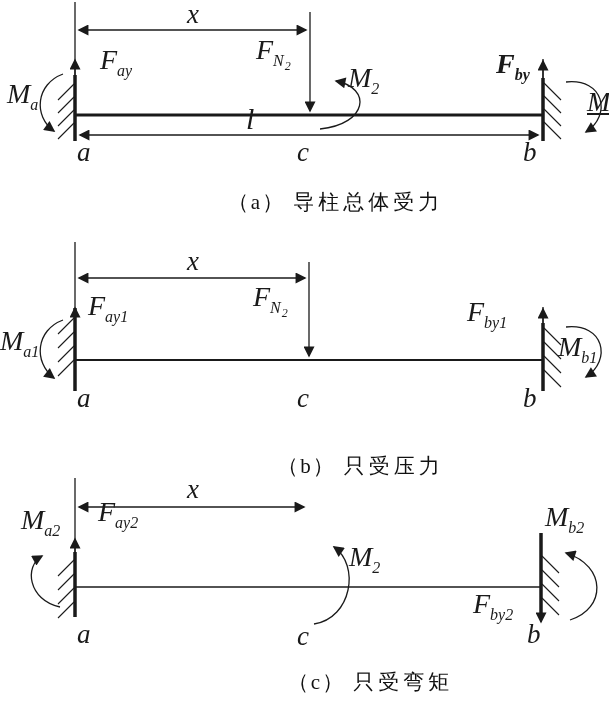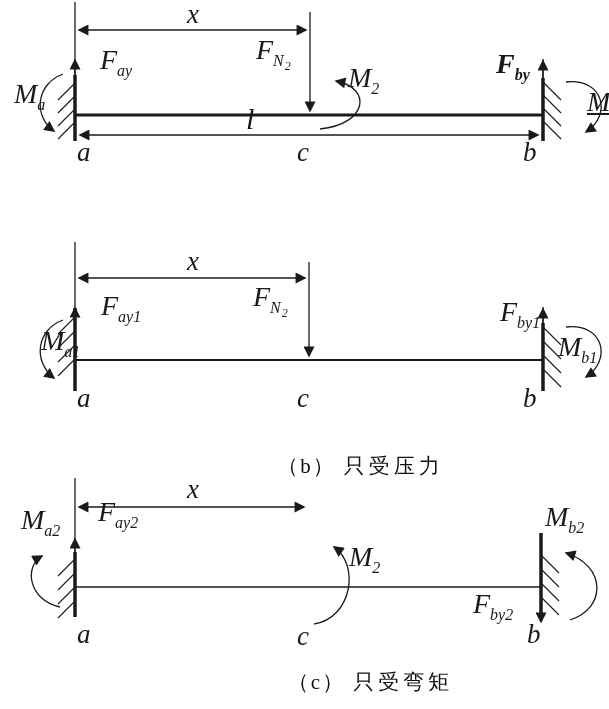--- a/index.html
+++ b/index.html
@@ -115,35 +115,36 @@
         <line x1="542" y1="584" x2="559" y2="601"></line>
         <line x1="542" y1="598" x2="559" y2="615"></line>
       </g>
       <line x1="541" y1="588" x2="541" y2="622" marker-end="url(#arr)"></line>
       <path d="M 570 620 C 606 609, 607 566, 566 553" marker-end="url(#arr)"></path>
     </g>
   </svg>
 
   <span class="lbl xlabel" style="left:187px;top:1px;">x</span>
   <span class="lbl mlabel" style="left:100px;top:46px;"><i>F</i><sub>ay</sub></span>
-  <span class="lbl mlabel" style="left:14px;top:80px;"><i>M</i><sub>a</sub></span>
+  <span class="lbl mlabel" style="left:7px;top:80px;"><i>M</i><sub>a</sub></span>
   <span class="lbl mlabel" style="left:256px;top:36px;"><i>F</i><sub>N</sub><sub class="ss">2</sub></span>
   <span class="lbl mlabel" style="left:348px;top:64px;"><i>M</i><sub>2</sub></span>
   <span class="lbl mlabel" style="left:496px;top:50px;font-weight:bold;"><i>F</i><sub>by</sub></span>
   <span class="lbl mlabel" style="left:587px;top:88px;text-decoration:underline;"><i>M</i><sub>b</sub></span>
   <span class="lbl llabel" style="left:246px;top:104px;">l</span>
   <span class="lbl ptlabel" style="left:77px;top:139px;">a</span>
   <span class="lbl ptlabel" style="left:297px;top:139px;">c</span>
   <span class="lbl ptlabel" style="left:523px;top:139px;">b</span>
+  <div class="caption" style="top:188px;"><span>（a）</span><span class="cap-text">导柱总体受力</span></div>
 
   <span class="lbl xlabel" style="left:187px;top:248px;">x</span>
-  <span class="lbl mlabel" style="left:101px;top:292px;"><i>F</i><sub>ay1</sub></span>
-  <span class="lbl mlabel" style="left:0px;top:327px;margin-left:41px;"><i>M</i><sub>a1</sub></span>
+  <span class="lbl mlabel" style="left:88px;top:292px;"><i>F</i><sub>ay1</sub></span>
+  <span class="lbl mlabel" style="left:0px;top:327px;"><i>M</i><sub>a1</sub></span>
   <span class="lbl mlabel" style="left:253px;top:283px;"><i>F</i><sub>N</sub><sub class="ss">2</sub></span>
-  <span class="lbl mlabel" style="left:500px;top:298px;"><i>F</i><sub>by1</sub></span>
+  <span class="lbl mlabel" style="left:467px;top:298px;"><i>F</i><sub>by1</sub></span>
   <span class="lbl mlabel" style="left:558px;top:333px;"><i>M</i><sub>b1</sub></span>
   <span class="lbl ptlabel" style="left:77px;top:385px;">a</span>
   <span class="lbl ptlabel" style="left:297px;top:385px;">c</span>
   <span class="lbl ptlabel" style="left:523px;top:385px;">b</span>
   <div class="caption" style="top:452px;margin-left:25px;"><span>（b）</span><span class="cap-text">只受压力</span></div>
 
   <span class="lbl xlabel" style="left:187px;top:476px;">x</span>
   <span class="lbl mlabel" style="left:21px;top:506px;"><i>M</i><sub>a2</sub></span>
   <span class="lbl mlabel" style="left:98px;top:498px;"><i>F</i><sub>ay2</sub></span>
   <span class="lbl mlabel" style="left:349px;top:543px;"><i>M</i><sub>2</sub></span>

